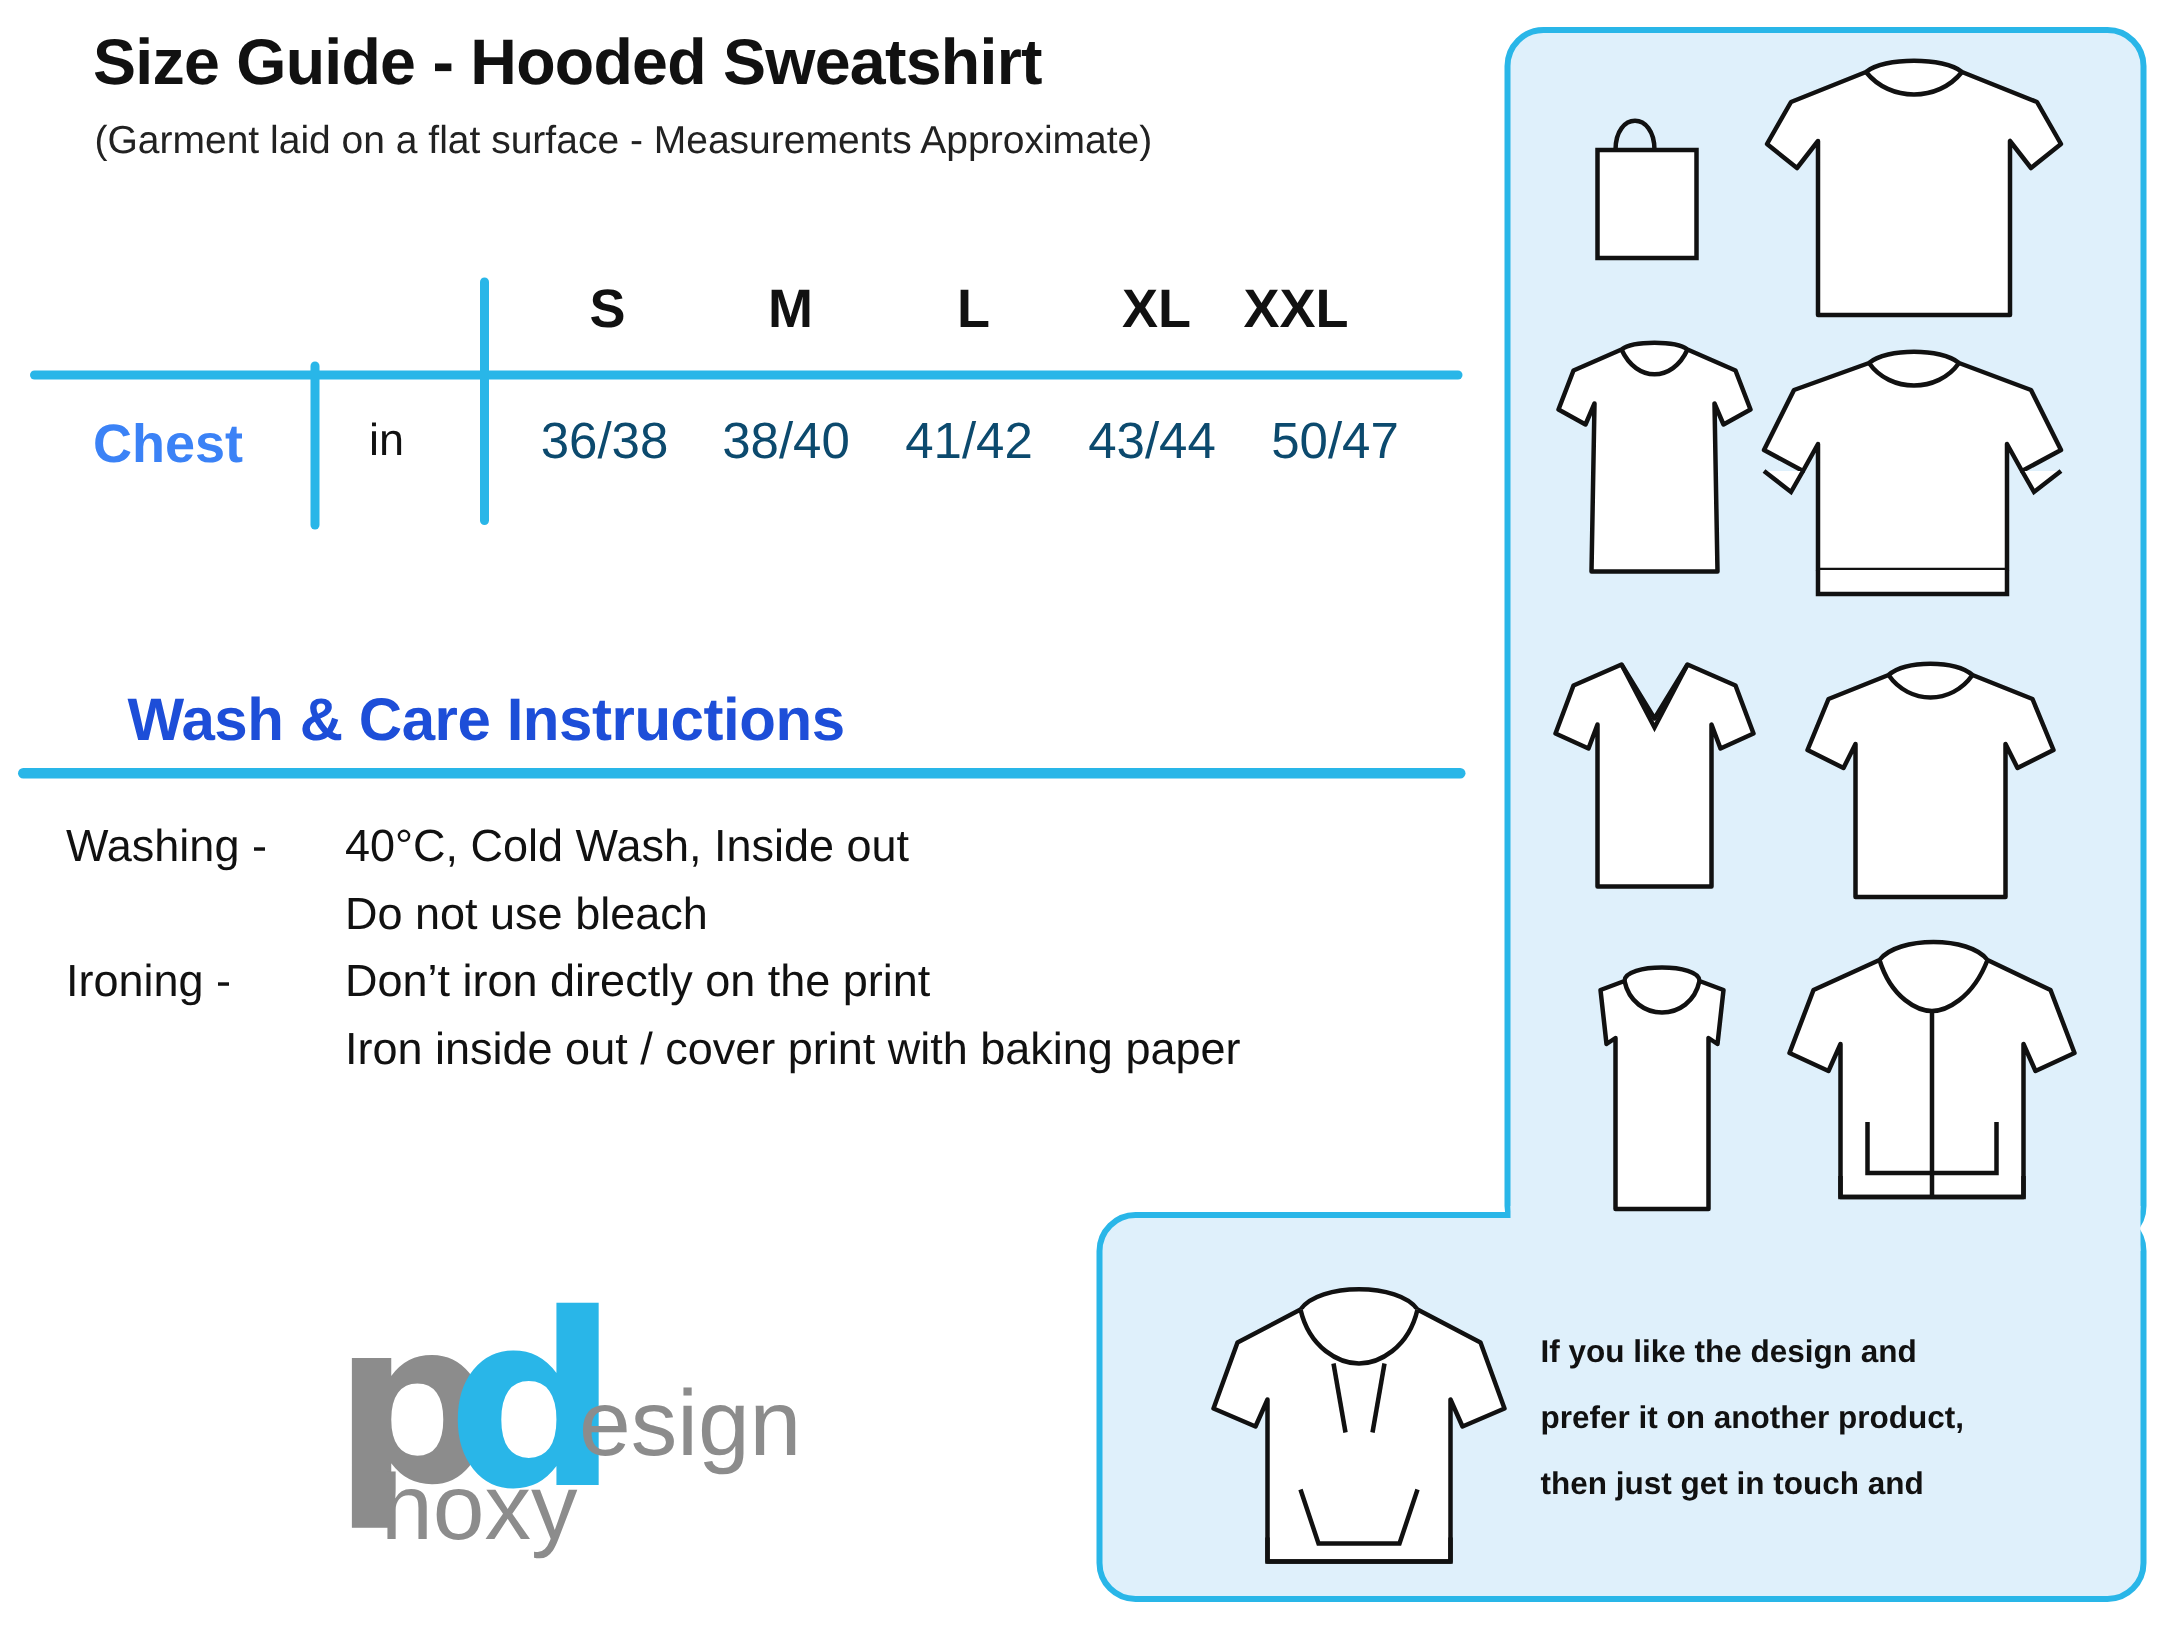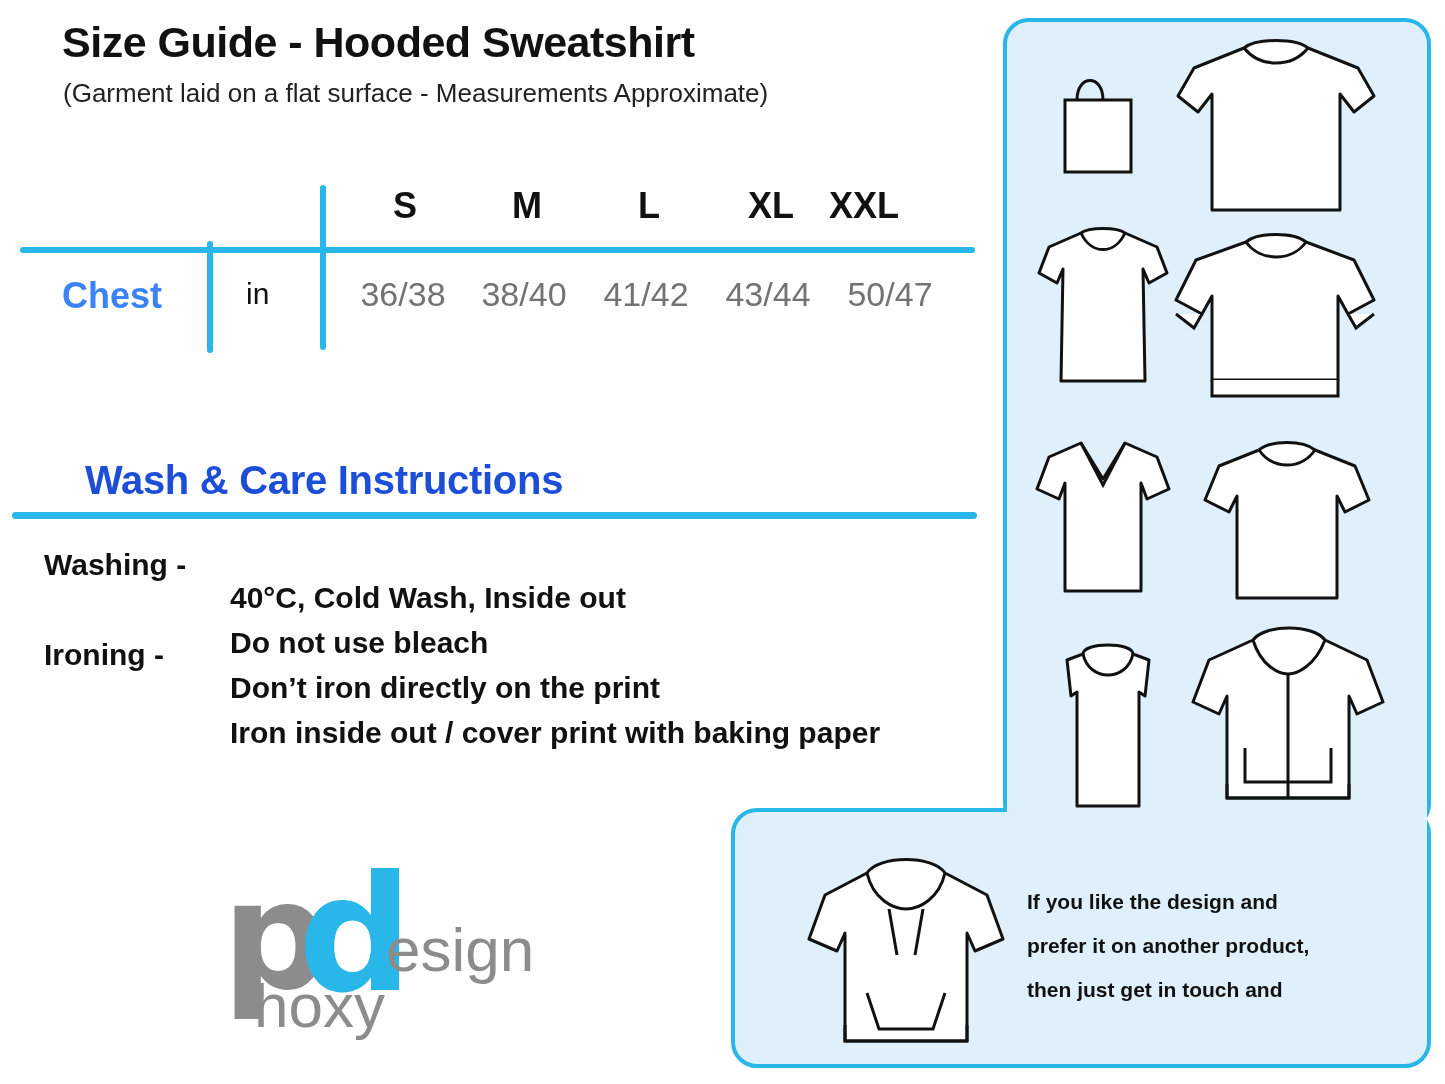--- a/index.html
+++ b/index.html
@@ -70,21 +70,21 @@
     font-size: 30px;
     font-weight: 300;
     color: #111;
   }
   .chest-val {
     position: absolute;
     top: 90px;
     font-size: 34px;
     font-weight: 300;
     text-align: center;
-    color: #737373;
+    color: #0c4a6e;
     white-space: nowrap;
   }
 
   
   .rule-h {
     position: absolute;
     background: #29b6e8;
     border-radius: 3px;
   }
   .rule-v {
@@ -115,32 +115,31 @@
     width: 950px;
   }
   .care-row {
     position: relative;
     height: 45px;
   }
   .care-key {
     position: absolute;
     left: 0;
     font-size: 30px;
-    font-weight: 700;
+    font-weight: 400;
     color: #111;
     white-space: nowrap;
   }
   .care-val {
     position: absolute;
     left: 186px;
     font-size: 30px;
-    font-weight: 700;
-    color: #111;
-    white-space: nowrap;
-    margin-top: 33px;
+    font-weight: 400;
+    color: #111;
+    white-space: nowrap;
   }
 
   
   .logo {
     position: absolute;
     left: 222px; top: 855px;
     width: 420px; height: 200px;
   }
   .logo-p {
     position: absolute;

